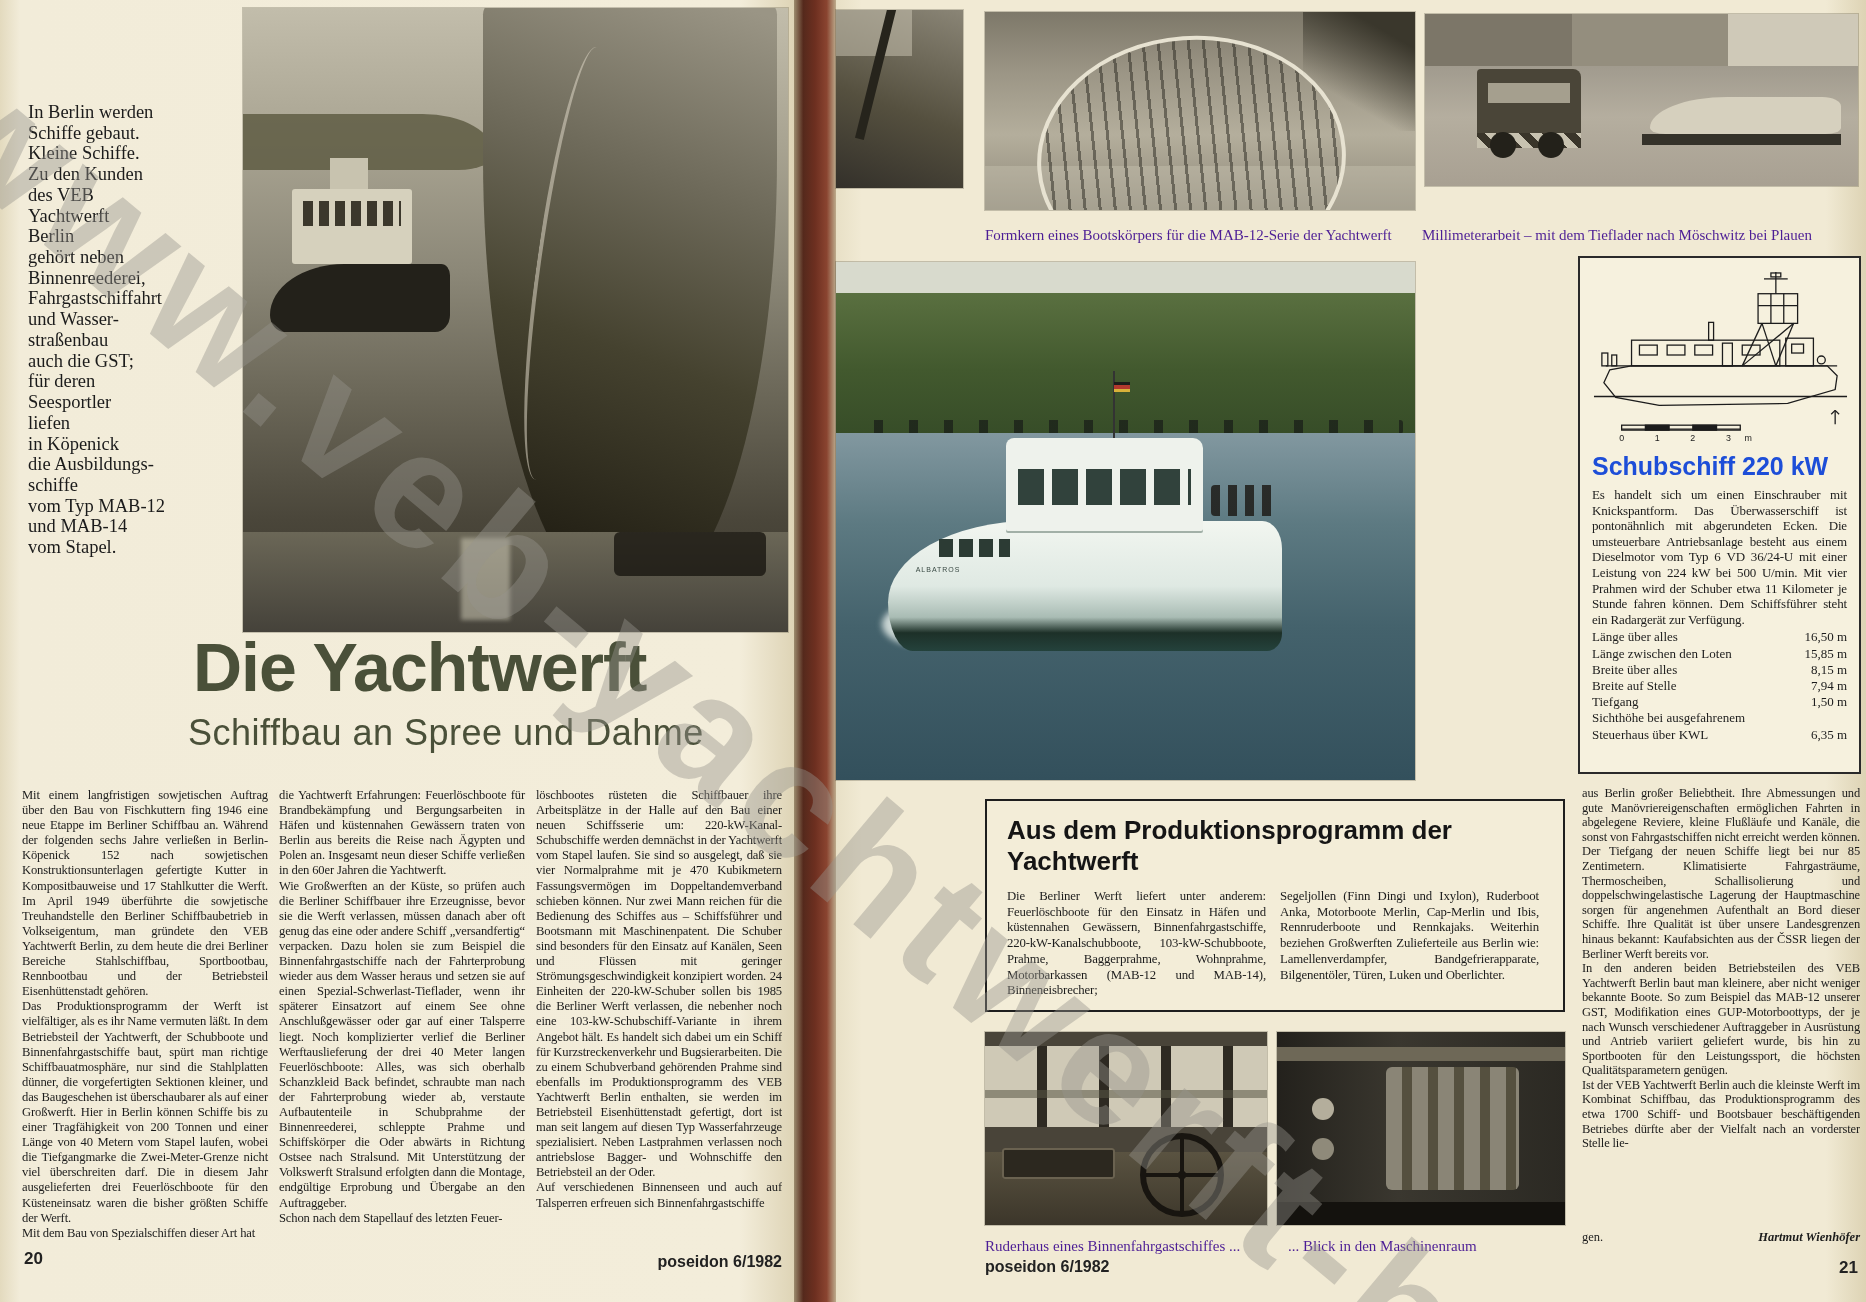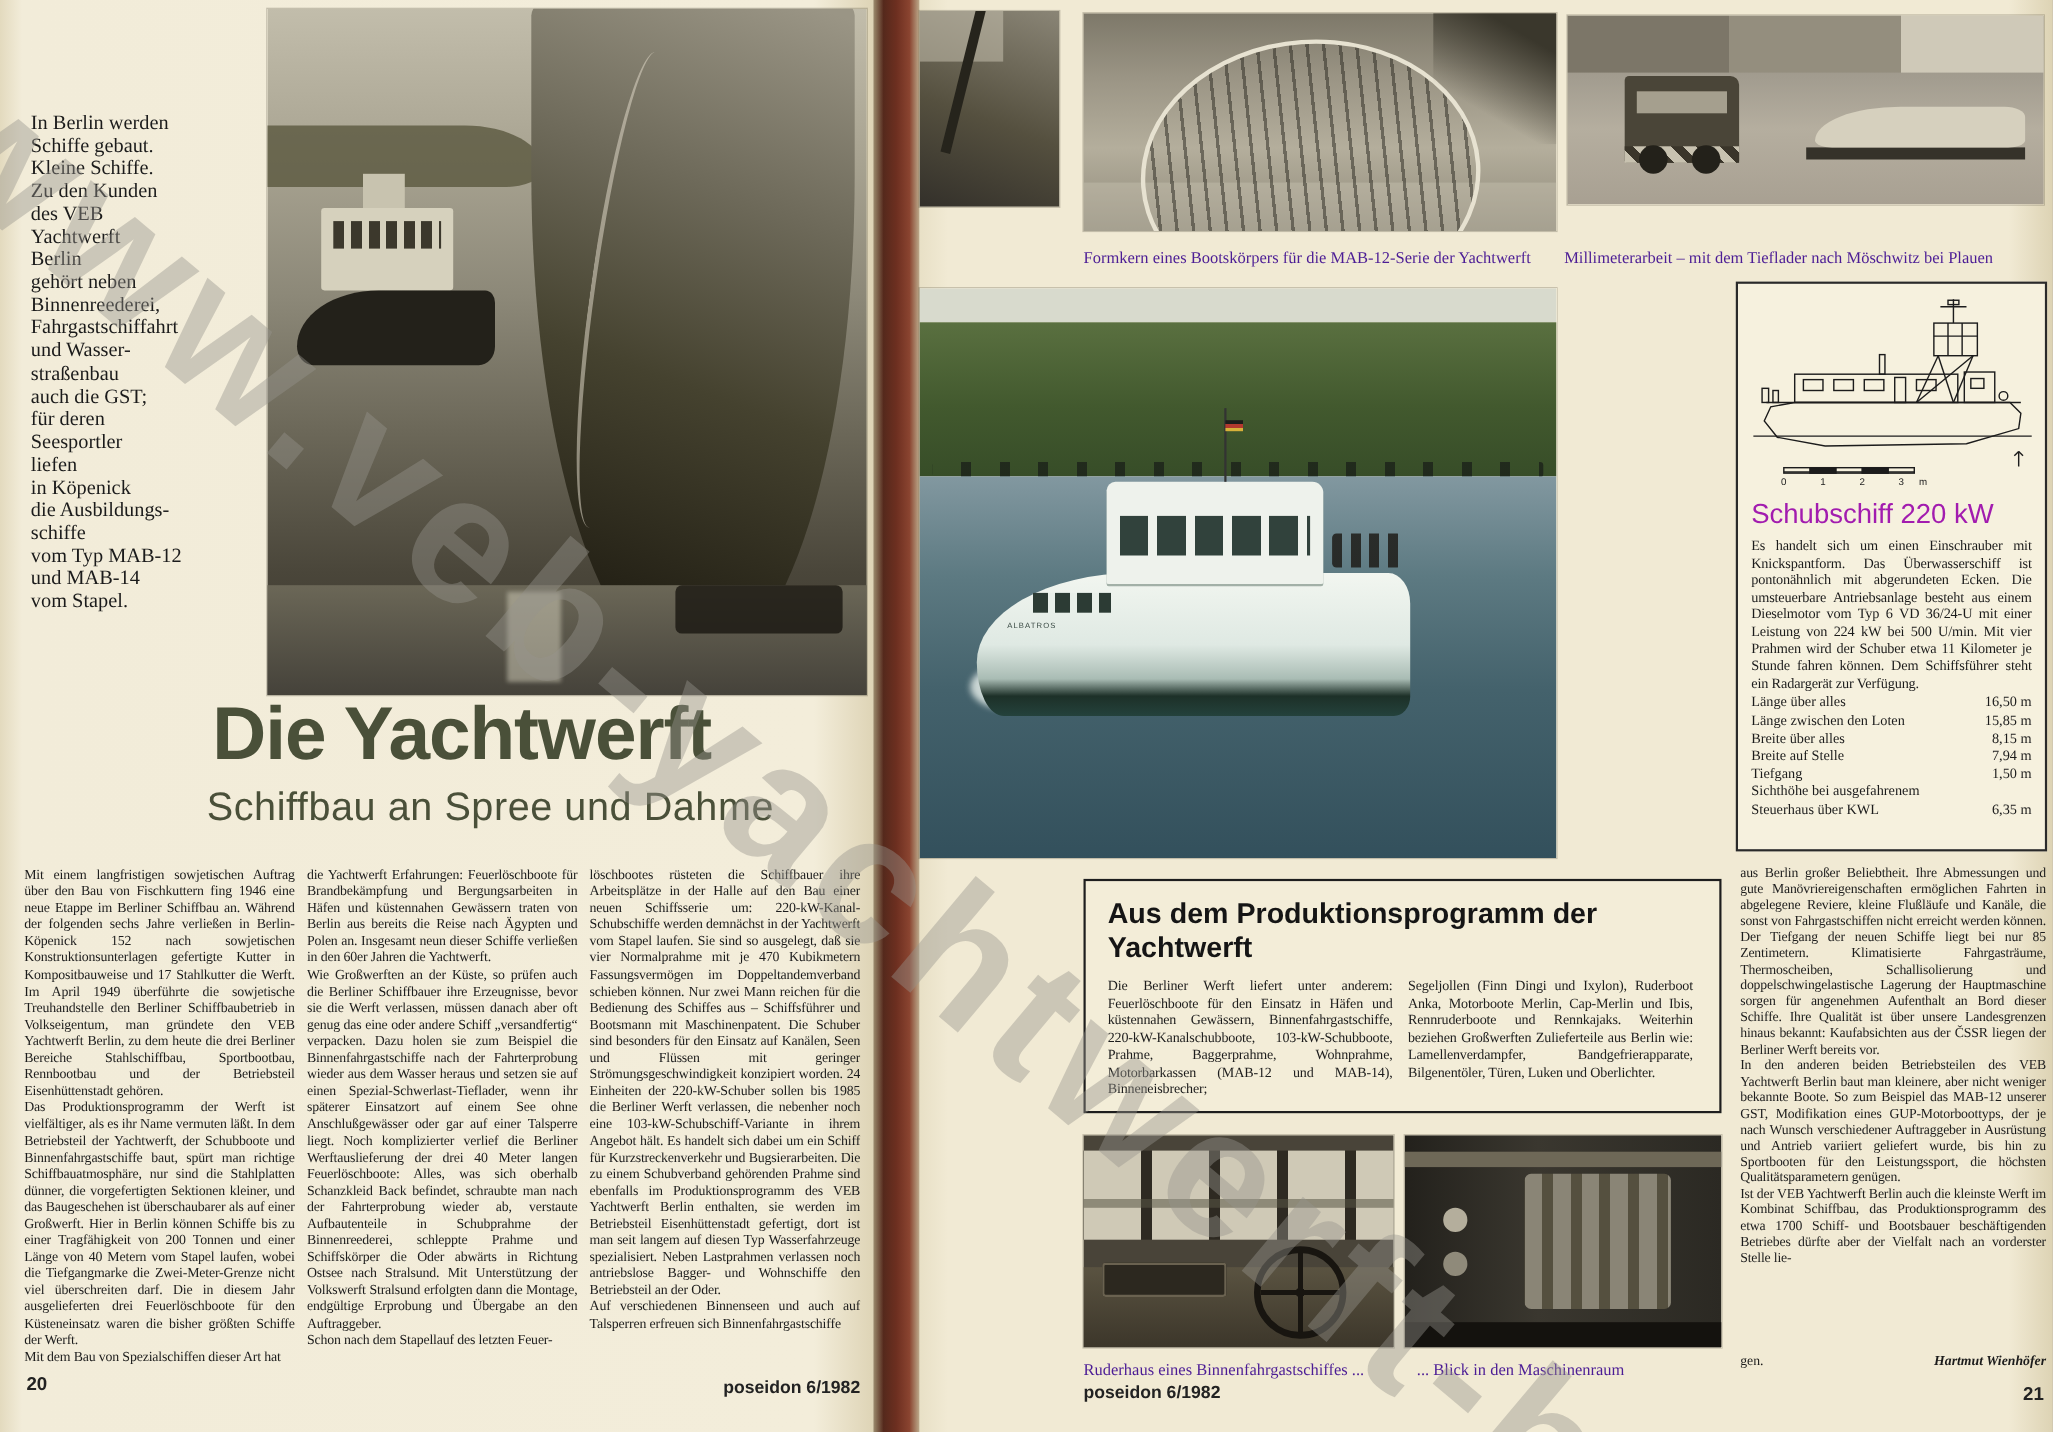--- a/index.html
+++ b/index.html
@@ -22,22 +22,22 @@
     font-size:36px;color:#4a5039;letter-spacing:.5px;}
   .cols{left:22px;top:788px;width:760px;height:452px;display:flex;gap:11px;overflow:hidden;}
   .col{width:246px;font-size:12.6px;line-height:15.1px;text-align:justify;white-space:pre-line;
     letter-spacing:-.15px;hyphens:auto;}
   .pagenum{font-family:"Liberation Sans",sans-serif;font-weight:bold;font-size:17px;color:#222;}
   .footer{font-family:"Liberation Sans",sans-serif;font-weight:bold;font-size:16px;color:#222;}
   .caption{font-size:15px;color:#4c1d95;}
   
   .sidebar-box{left:1578px;top:256px;width:283px;height:518px;border:2px solid #2a2a2a;
     background:#f6f1de;box-sizing:border-box;padding:8px 12px 10px 12px;}
-  .sidebar-heading{font-family:"Liberation Sans",sans-serif;font-weight:normal;font-size:25px;
-    color:#a21caf;margin:4px 0 6px 0;}
+  .sidebar-heading{font-family:"Liberation Sans",sans-serif;font-weight:bold;font-size:25px;
+    color:#1d4ed8;margin:4px 0 6px 0;}
   .sidebar-body{font-size:13px;line-height:15.6px;text-align:justify;letter-spacing:-.15px;}
   .spec-row{display:flex;justify-content:space-between;font-size:13px;line-height:16.2px;}
   
   .program-box{left:985px;top:799px;width:580px;height:213px;border:2px solid #1e1e1e;
     background:#f3edd8;box-sizing:border-box;padding:14px 20px;}
   .program-heading{font-family:"Liberation Sans",sans-serif;font-weight:bold;font-size:26px;
     color:#151515;margin:0 0 12px 0;}
   .program-cols{display:flex;gap:14px;}
   .program-col{width:259px;font-size:12.8px;line-height:15.7px;text-align:justify;letter-spacing:-.15px;}
   

